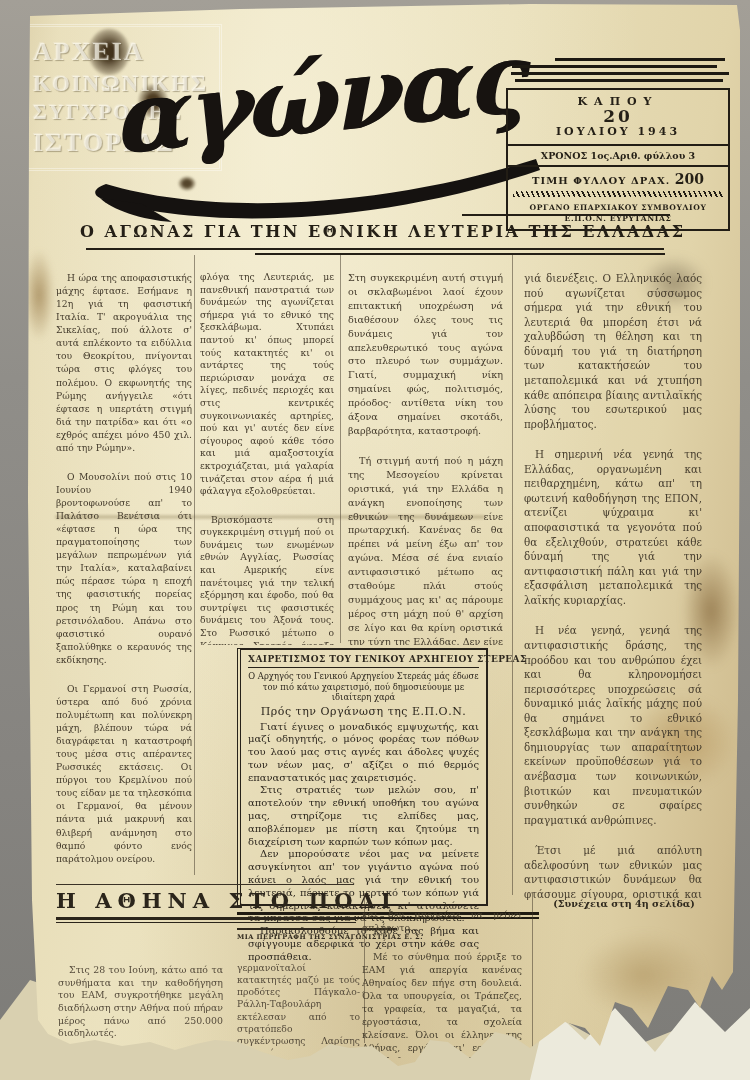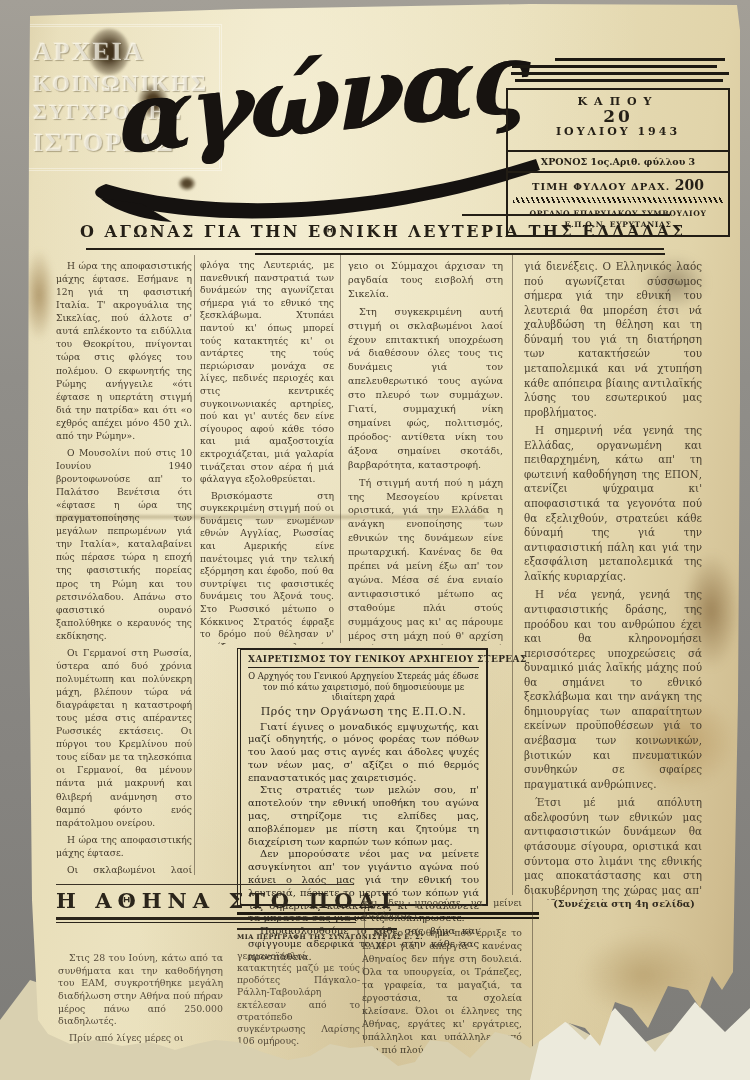--- a/index.html
+++ b/index.html
@@ -59,21 +59,21 @@
   .mast-rules i:nth-child(1){width:170px;margin-right:6px;}
   .mast-rules i:nth-child(2){width:205px;margin-right:14px;}
   .mast-rules i:nth-child(3){width:218px;margin-right:2px;}
   .mast-rules i:nth-child(4){width:208px;margin-right:8px;}
 
   
   .issuebox{
     position:absolute;left:506px;top:88px;width:220px;
     border:2px solid #221d15;color:#241f16;text-align:center;
   }
-  .ib-date{padding:5px 2px 12px;border-bottom:2px solid #221d15;}
+  .ib-date{padding:5px 2px 6px;border-bottom:2px solid #221d15;}
   .ib-dateline{font-size:11px;font-weight:bold;letter-spacing:7px;}
   .ib-day{font-size:17px;font-weight:bold;letter-spacing:3px;line-height:1;}
   .ib-daterest{font-size:11px;font-weight:bold;letter-spacing:3px;}
   .ib-vol{display:flex;justify-content:center;padding:4px 6px;border-bottom:2px solid #221d15;font-size:9.5px;font-weight:bold;}
   .ib-price{padding:4px 4px 3px;font-size:10px;font-weight:bold;letter-spacing:1px;}
   .ib-price b{font-size:14px;letter-spacing:0;}
   .ib-zigzag{height:6px;margin:1px 5px 3px;background:repeating-linear-gradient(65deg,#221d15 0 1.6px,transparent 1.6px 4.6px);}
   .ib-organ{padding:2px 2px 5px;font-size:7.6px;font-weight:bold;line-height:1.45;letter-spacing:.6px;}
 
   
@@ -81,21 +81,21 @@
   .headline{
     position:absolute;left:80px;top:222px;width:590px;text-align:center;
     font-size:16px;font-weight:bold;letter-spacing:2.5px;color:#241f16;white-space:nowrap;
   }
   .rule-below-headline{position:absolute;left:86px;top:248px;width:578px;height:3px;
     background:linear-gradient(#241f16 0 2px,transparent 2px);}
   .rule-below-headline2{position:absolute;left:255px;top:253px;width:410px;height:2px;background:#241f16;}
 
   
   .textcol{position:absolute;overflow:hidden;color:#433a2b;text-align:justify;}
-  .textcol p{margin:4px 0 1px;}
+  .textcol p{margin:16px 0 1px;}
   .textcol p + p{text-indent:11px;}
   .indent-first p:first-child{text-indent:11px;}
   .c-1{left:56px;top:255px;width:136px;height:622px;font-size:9.2px;line-height:1.42;}
   .c-2{left:200px;top:255px;width:134px;height:390px;font-size:9.2px;line-height:1.37;}
   .c-3{left:348px;top:255px;width:155px;height:390px;font-size:9.6px;line-height:1.45;}
   .c-4{left:524px;top:255px;width:178px;height:645px;font-size:10.4px;line-height:1.4;color:#453c2d;}
   .colrule{position:absolute;width:1px;background:rgba(60,50,35,.5);}
   .cr-1{left:194px;top:255px;height:620px;}
   .cr-2{left:340px;top:255px;height:388px;}
   .cr-3{left:512px;top:255px;height:640px;}
@@ -211,21 +211,20 @@
         <p>Ο Μουσολίνι πού στις 10 Ιουνίου 1940 βροντοφωνούσε απ' το Παλάτσο Βενέτσια ότι «έφτασε η ώρα της πραγματοποίησης των μεγάλων πεπρωμένων γιά την Ιταλία», καταλαβαίνει πώς πέρασε τώρα η εποχή της φασιστικής πορείας προς τη Ρώμη και του ρετσινόλαδου. Απάνω στο φασιστικό ουρανό ξαπολύθηκε ο κεραυνός της εκδίκησης.</p>
         <p>Οι Γερμανοί στη Ρωσσία, ύστερα από δυό χρόνια πολυμέτωπη και πολύνεκρη μάχη, βλέπουν τώρα νά διαγράφεται η καταστροφή τους μέσα στις απέραντες Ρωσσικές εκτάσεις. Οι πύργοι του Κρεμλίνου πού τους είδαν με τα τηλεσκόπια οι Γερμανοί, θα μένουν πάντα μιά μακρυνή και θλιβερή ανάμνηση στο θαμπό φόντο ενός παράτολμου ονείρου.</p>
         <p>Η ώρα της αποφασιστικής μάχης έφτασε.</p>
         <p>Οι σκλαβωμένοι λαοί βρίσκονται στην πρώτη γραμμή γιά την εθνική τους λευτεριά.</p>
       </div>
     <div class="textcol c-2">
         <p>φλόγα της Λευτεριάς, με πανεθνική πανστρατιά των δυνάμεών της αγωνίζεται σήμερα γιά το εθνικό της ξεσκλάβωμα. Χτυπάει παντού κι' όπως μπορεί τούς κατακτητές κι' οι αντάρτες της τούς περιώρισαν μονάχα σε λίγες, πεδινές περιοχές και στις κεντρικές συγκοινωνιακές αρτηρίες, πού και γι' αυτές δεν είνε σίγουρος αφού κάθε τόσο και μιά αμαξοστοιχία εκτροχιάζεται, μιά γαλαρία τινάζεται στον αέρα ή μιά φάλαγγα εξολοθρεύεται.</p>
         <p>Βρισκόμαστε στη συγκεκριμένη στιγμή πού οι δυνάμεις των ενωμένων εθνών Αγγλίας, Ρωσσίας και Αμερικής είνε πανέτοιμες γιά την τελική εξόρμηση και έφοδο, πού θα συντρίψει τις φασιστικές δυνάμεις του Άξονά τους. Στο Ρωσσικό μέτωπο ο Κόκκινος Στρατός έφραξε το δρόμο πού θέλησαν ν' ανοίξουν οι τελευταίες απόπειρες των Γερμανών, ενώ στη Μεσό-</p>
       </div>
     <div class="textcol c-3">
-        <p>γειο οι Σύμμαχοι άρχισαν τη ραγδαία τους εισβολή στη Σικελία.</p>
         <p>Στη συγκεκριμένη αυτή στιγμή οι σκλαβωμένοι λαοί έχουν επιτακτική υποχρέωση νά διαθέσουν όλες τους τις δυνάμεις γιά τον απελευθερωτικό τους αγώνα στο πλευρό των συμμάχων. Γιατί, συμμαχική νίκη σημαίνει φώς, πολιτισμός, πρόοδος· αντίθετα νίκη του άξονα σημαίνει σκοτάδι, βαρβαρότητα, καταστροφή.</p>
         <p>Τή στιγμή αυτή πού η μάχη της Μεσογείου κρίνεται οριστικά, γιά την Ελλάδα η ανάγκη ενοποίησης των εθνικών της δυνάμεων είνε πρωταρχική. Κανένας δε θα πρέπει νά μείνη έξω απ' τον αγώνα. Μέσα σέ ένα ενιαίο αντιφασιστικό μέτωπο ας σταθούμε πλάι στούς συμμάχους μας κι' ας πάρουμε μέρος στη μάχη πού θ' αρχίση σε λίγο και θα κρίνη οριστικά την τύχη της Ελλάδας. Δεν είνε σήμερα καιρός</p>
       </div>
     <div class="textcol c-4">
         <p>γιά διενέξεις. Ο Ελληνικός λαός πού αγωνίζεται σύσσωμος σήμερα γιά την εθνική του λευτεριά θα μπορέση έτσι νά χαλυβδώση τη θέληση και τη δύναμή του γιά τη διατήρηση των κατακτήσεών του μεταπολεμικά και νά χτυπήση κάθε απόπειρα βίαιης αντιλαϊκής λύσης του εσωτερικού μας προβλήματος.</p>
         <p>Η σημερινή νέα γενηά της Ελλάδας, οργανωμένη και πειθαρχημένη, κάτω απ' τη φωτεινή καθοδήγηση της ΕΠΟΝ, ατενίζει ψύχραιμα κι' αποφασιστικά τα γεγονότα πού θα εξελιχθούν, στρατεύει κάθε δύναμή της γιά την αντιφασιστική πάλη και γιά την εξασφάλιση μεταπολεμικά της λαϊκής κυριαρχίας.</p>
         <p>Η νέα γενηά, γενηά της αντιφασιστικής δράσης, της προόδου και του ανθρώπου έχει και θα κληρονομήσει περισσότερες υποχρεώσεις σά δυναμικό μιάς λαϊκής μάχης πού θα σημάνει το εθνικό ξεσκλάβωμα και την ανάγκη της δημιουργίας των απαραίτητων εκείνων προϋποθέσεων γιά το ανέβασμα των κοινωνικών, βιοτικών και πνευματικών συνθηκών σε σφαίρες πραγματικά ανθρώπινες.</p>
         <p>Έτσι μέ μιά απόλυτη αδελφοσύνη των εθνικών μας αντιφασιστικών δυνάμεων θα φτάσουμε σίγουρα, οριστικά και σύντομα στο λιμάνι της εθνικής μας αποκατάστασης και στη διακυβέρνηση της χώρας μας απ' τον ίδιο το λαό μας.</p>
       </div>
     <div class="colrule cr-1"></div>

